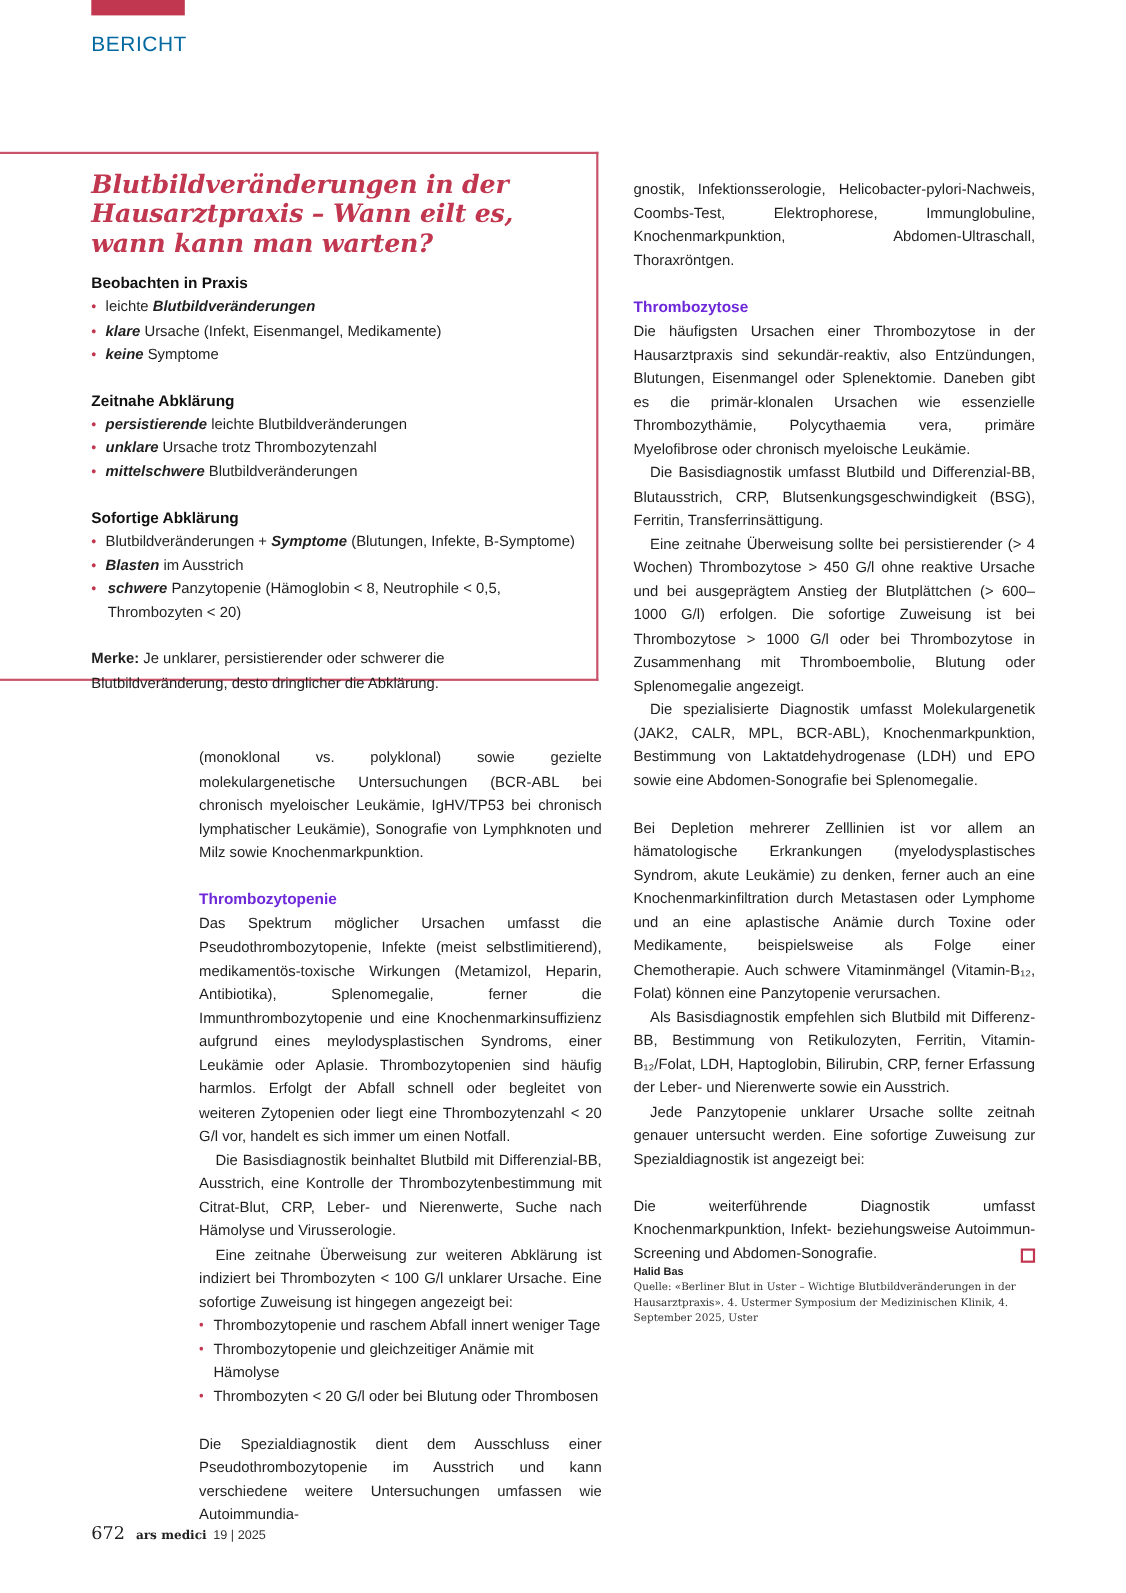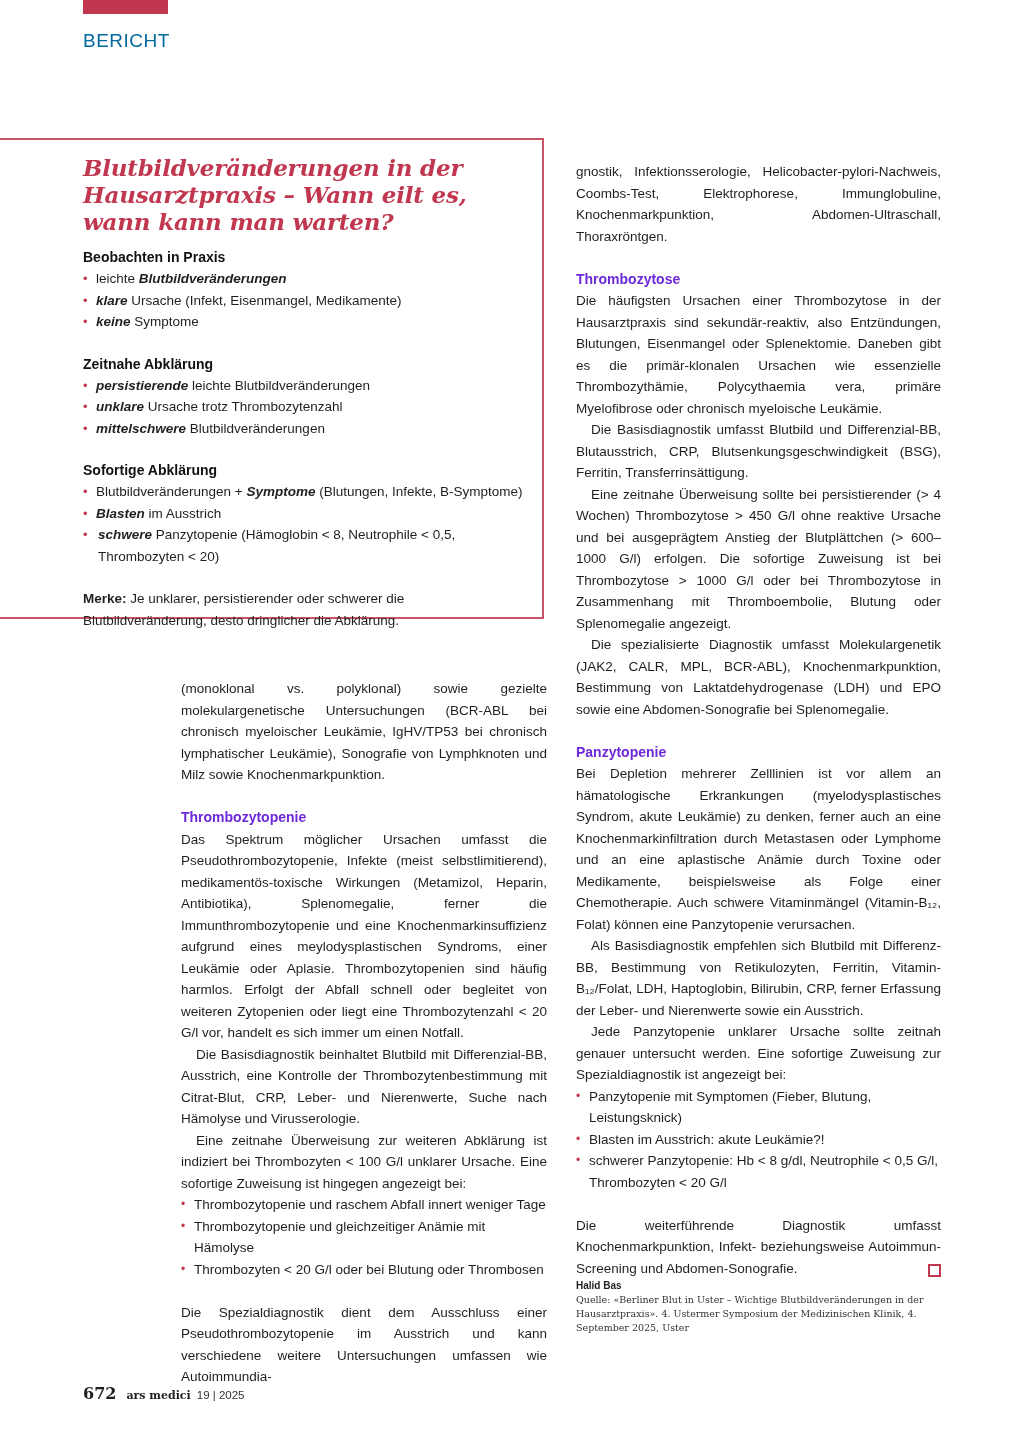--- a/index.html
+++ b/index.html
@@ -30,21 +30,21 @@
   .col ul { list-style:none; padding:0; margin:0; text-align:left; }
   .col li { position:relative; padding-left:13px; font-size:13.5px; line-height:21.5px; }
   .col li::before { content:"•"; position:absolute; left:0; top:0; color:#c0374f; font-size:12px; }
   .col1 { left:181px; top:650px; width:366px; }
   .col2 { left:576px; top:133px; width:365px; }
   .end-mark { display:inline-block; float:right; width:9px; height:9px; border:2px solid #c0374f; margin-top:6px; }
   .author { font-size:10px; font-weight:bold; margin:16px 0 0 0; line-height:14px; }
   .source { font-family:"DejaVu Serif", serif; font-size:9.5px; line-height:14px; margin-top:14px; text-align:left; color:#333; }
 
   .footer { position:absolute; left:83px; top:1384px; display:flex; align-items:baseline; gap:6px; }
-  .footer .pnum { font-family:"DejaVu Serif", serif; font-weight:bold; font-size:16px; }
+  .footer .pnum { font-family:"DejaVu Serif", serif; font-weight:normal; font-size:16px; }
   .footer .journal { font-family:"DejaVu Serif", serif; font-weight:bold; font-size:11px; margin-left:4px; }
   .footer .issue { font-size:11.5px; color:#333; }
 </style>
 </head>
 <body>
 
 <div class="topbar"></div>
 <div class="section-label">BERICHT</div>
 
 <div class="box">
@@ -100,29 +100,23 @@
 
 <div class="col col2">
   <p>gnostik, Infektionsserologie, Helicobacter-pylori-Nachweis, Coombs-Test, Elektrophorese, Immunglobuline, Knochenmarkpunktion, Abdomen-Ultraschall, Thoraxröntgen.</p>
   <div class="gap"></div>
   <h4>Thrombozytose</h4>
   <p>Die häufigsten Ursachen einer Thrombozytose in der Hausarztpraxis sind sekundär-reaktiv, also Entzündungen, Blutungen, Eisenmangel oder Splenektomie. Daneben gibt es die primär-klonalen Ursachen wie essenzielle Thrombozythämie, Polycythaemia vera, primäre Myelofibrose oder chronisch myeloische Leukämie.</p>
   <p class="ind">Die Basisdiagnostik umfasst Blutbild und Differenzial-BB, Blutausstrich, CRP, Blutsenkungsgeschwindigkeit (BSG), Ferritin, Transferrinsättigung.</p>
   <p class="ind">Eine zeitnahe Überweisung sollte bei persistierender (&gt; 4 Wochen) Thrombozytose &gt; 450 G/l ohne reaktive Ursache und bei ausgeprägtem Anstieg der Blutplättchen (&gt; 600–1000 G/l) erfolgen. Die sofortige Zuweisung ist bei Thrombozytose &gt; 1000 G/l oder bei Thrombozytose in Zusammenhang mit Thromboembolie, Blutung oder Splenomegalie angezeigt.</p>
   <p class="ind">Die spezialisierte Diagnostik umfasst Molekulargenetik (JAK2, CALR, MPL, BCR-ABL), Knochenmarkpunktion, Bestimmung von Laktatdehydrogenase (LDH) und EPO sowie eine Abdomen-Sonografie bei Splenomegalie.</p>
   <div class="gap"></div>
-  <h4>Panzytopenie</h4>
   <p>Bei Depletion mehrerer Zelllinien ist vor allem an hämatologische Erkrankungen (myelodysplastisches Syndrom, akute Leukämie) zu denken, ferner auch an eine Knochenmarkinfiltration durch Metastasen oder Lymphome und an eine aplastische Anämie durch Toxine oder Medikamente, beispielsweise als Folge einer Chemotherapie. Auch schwere Vitaminmängel (Vitamin-B₁₂, Folat) können eine Panzytopenie verursachen.</p>
   <p class="ind">Als Basisdiagnostik empfehlen sich Blutbild mit Differenz-BB, Bestimmung von Retikulozyten, Ferritin, Vitamin-B₁₂/Folat, LDH, Haptoglobin, Bilirubin, CRP, ferner Erfassung der Leber- und Nierenwerte sowie ein Ausstrich.</p>
   <p class="ind">Jede Panzytopenie unklarer Ursache sollte zeitnah genauer untersucht werden. Eine sofortige Zuweisung zur Spezialdiagnostik ist angezeigt bei:</p>
-  <ul>
-    <li>Panzytopenie mit Symptomen (Fieber, Blutung, Leistungsknick)</li>
-    <li>Blasten im Ausstrich: akute Leukämie?!</li>
-    <li>schwerer Panzytopenie: Hb &lt; 8 g/dl, Neutrophile &lt; 0,5 G/l, Thrombozyten &lt; 20 G/l</li>
-  </ul>
   <div class="gap"></div>
   <p><span>Die weiterführende Diagnostik umfasst Knochenmarkpunktion, Infekt- beziehungsweise Autoimmun-Screening und Abdomen-Sonografie.</span><span class="end-mark"></span></p>
   <p class="author">Halid Bas</p>
   <p class="source">Quelle: «Berliner Blut in Uster – Wichtige Blutbildveränderungen in der Hausarztpraxis». 4. Ustermer Symposium der Medizinischen Klinik, 4. September 2025, Uster</p>
 </div>
 
 <div class="footer">
   <span class="pnum">672</span>
   <span class="journal">ars medici</span>
   <span class="issue">19 | 2025</span>

